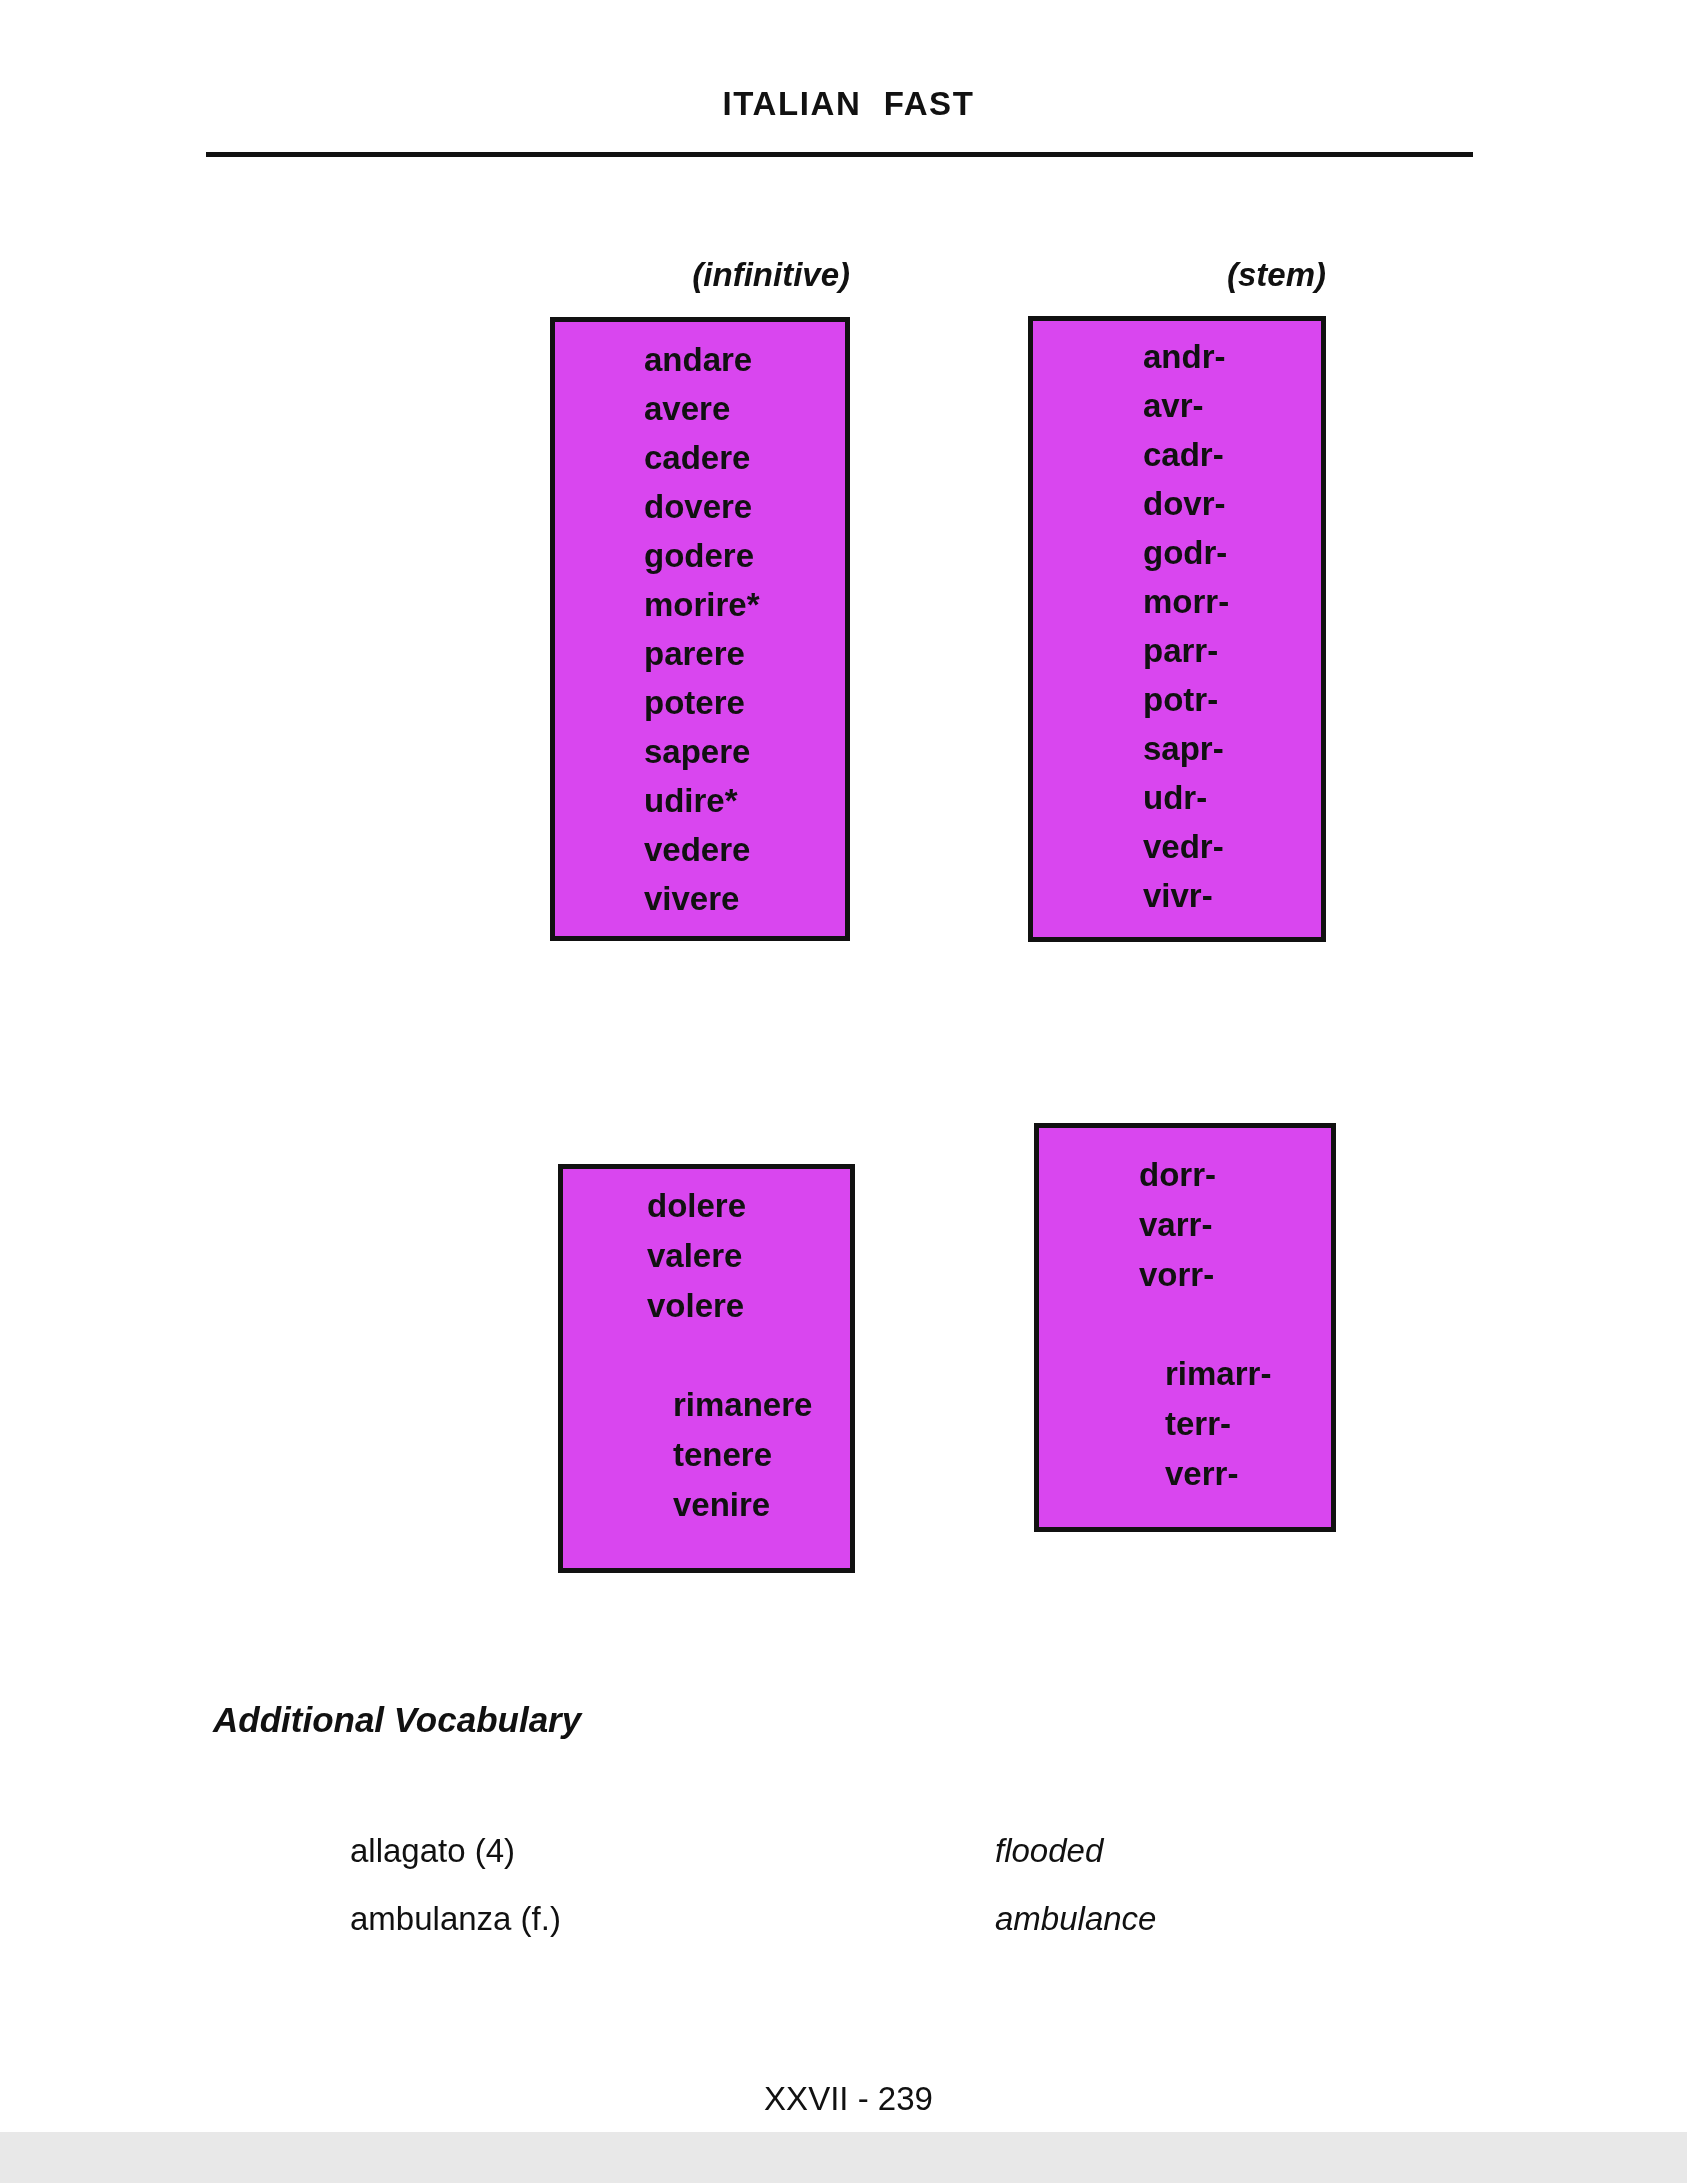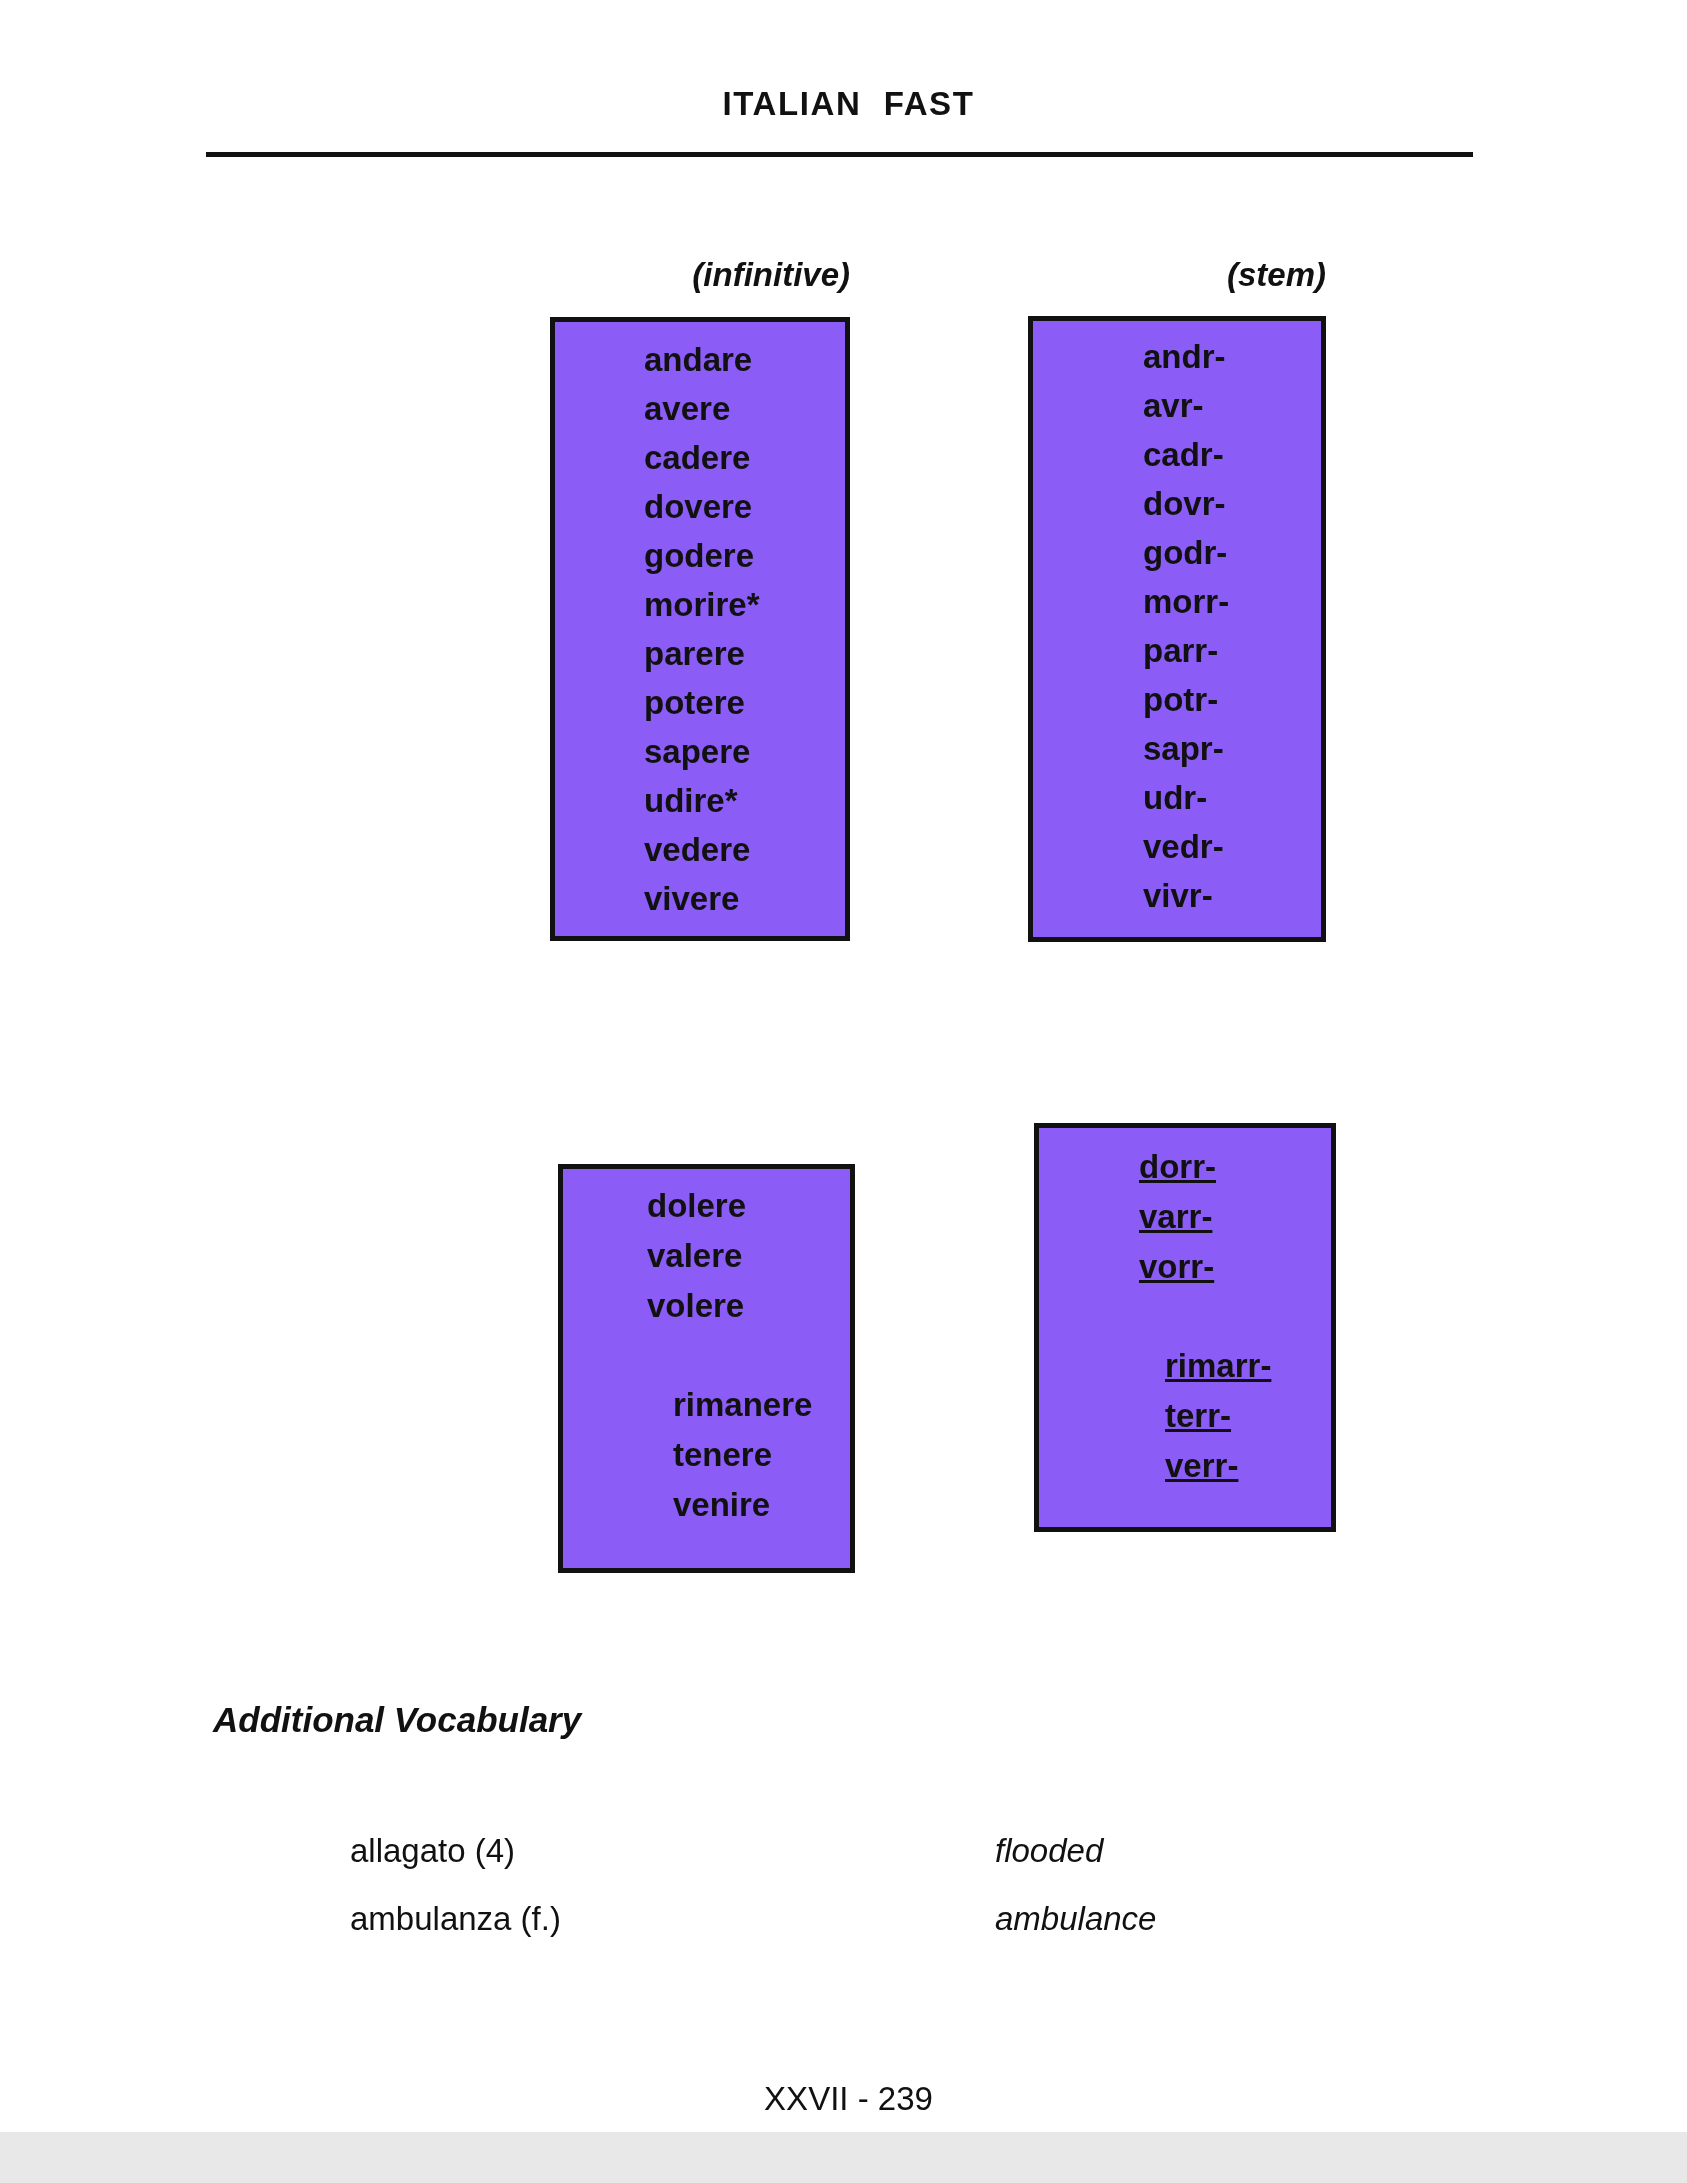--- a/index.html
+++ b/index.html
@@ -45,37 +45,37 @@
     line-height: 40px;
     text-align: right;
   }
   .col-header-inf { left: 550px; width: 300px; }
   .col-header-stem { left: 1028px; width: 298px; }
 
   .box {
     position: absolute;
     border: 5.8px solid #111111;
     box-sizing: border-box;
-    background: #8b5cf6;
+    background: #d946ef;
   }
   .box1-inf  { left: 550px;  top: 317px;  width: 300px; height: 624px; }
   .box1-stem { left: 1028px; top: 316px;  width: 298px; height: 626px; }
   .box2-inf  { left: 558px;  top: 1164px; width: 297px; height: 409px; }
   .box2-stem { left: 1034px; top: 1123px; width: 302px; height: 409px; }
 
   .word-list {
     font-size: 33px;
     font-weight: 700;
     line-height: 49px;
     white-space: nowrap;
   }
   .box1-inf  .word-list { padding: 13px 0 0 89px; }
   .box1-stem .word-list { padding: 10.7px 0 0 110px; }
   .box2-inf  .word-list { padding: 12.4px 0 0 84px; line-height: 50px; }
-  .box2-stem .word-list { padding: 14px 0 0 100px;  line-height: 50px; text-decoration: underline; }
+  .box2-stem .word-list { padding: 22px 0 0 100px;  line-height: 50px; }
   .word-list.group2 { padding-top: 0; margin-top: 49px; margin-left: 26px; }
 
   .vocab-heading {
     position: absolute;
     left: 213px;
     top: 1700px;
     font-size: 35px;
     font-weight: 700;
     font-style: italic;
     line-height: 40px;

